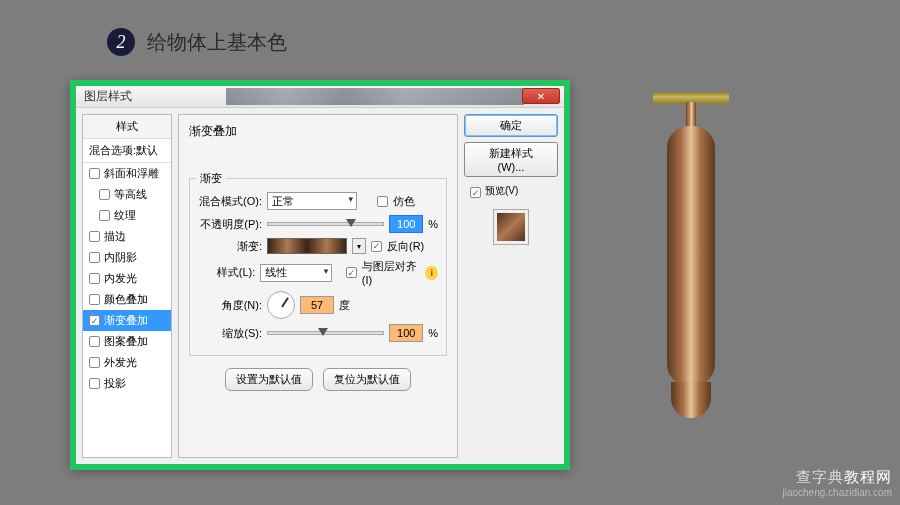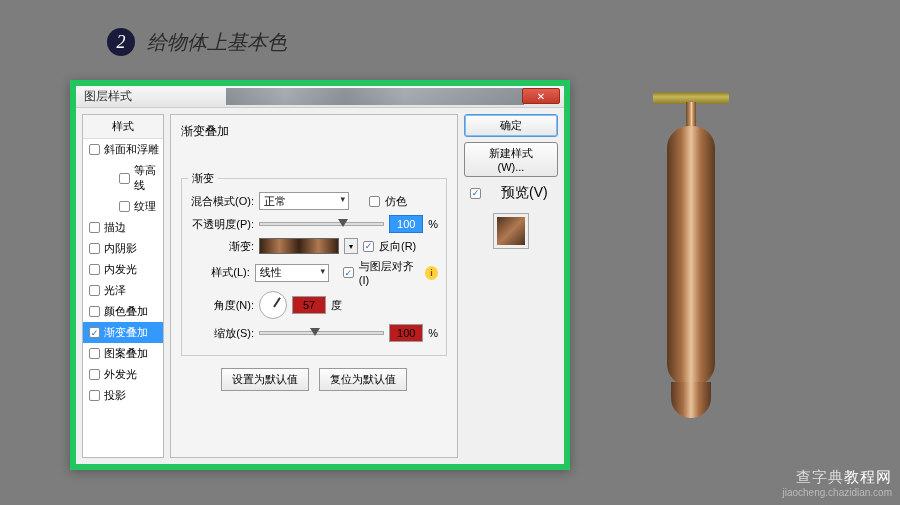--- a/index.html
+++ b/index.html
@@ -31,21 +31,20 @@
     align-items: center;
     justify-content: center;
     font-style: italic;
     font-size: 18px;
     font-family: Georgia, serif;
   }
   .step-title {
     font-size: 20px;
     color: #2a2a2a;
     font-weight: 300;
-    font-style: italic;
   }
   .dialog {
     position: absolute;
     top: 80px;
     left: 70px;
     width: 500px;
     height: 390px;
     background: #f0f0f0;
     border: 6px solid #22c55e;
     box-shadow: 0 2px 10px rgba(0,0,0,.3);
@@ -89,21 +88,21 @@
     justify-content: center;
     cursor: pointer;
   }
   .dlg-body {
     flex: 1;
     display: flex;
     padding: 6px;
     gap: 6px;
   }
   .styles-col {
-    width: 82px;
+    width: 90px;
     border: 1px solid #bbb;
     background: #fff;
     display: flex;
     flex-direction: column;
     font-size: 11px;
   }
   .styles-head {
     text-align: center;
     padding: 4px 0;
     background: #f4f4f4;
@@ -117,21 +116,21 @@
     flex: 1;
     overflow: hidden;
   }
   .style-item {
     padding: 3px 4px 3px 6px;
     display: flex;
     align-items: center;
     gap: 4px;
     cursor: pointer;
   }
-  .style-item.indent { padding-left: 36px; }
+  .style-item.indent { padding-left: 16px; }
   .style-item.selected {
     background: #3399ff;
     color: #fff;
   }
   .chk {
     width: 11px;
     height: 11px;
     border: 1px solid #888;
     background: #fff;
     border-radius: 2px;
@@ -209,21 +208,21 @@
     width: 0;
     height: 0;
     border-left: 5px solid transparent;
     border-right: 5px solid transparent;
     border-top: 8px solid #555;
   }
   .numbox {
     width: 34px;
     height: 18px;
     border: 1px solid #999;
-    background: #b91c1c;
+    background: #fdba74;
     text-align: center;
     display: flex;
     align-items: center;
     justify-content: center;
     font-size: 11px;
   }
   .numbox.selected {
     background: #3399ff;
     color: #fff;
     border-color: #2277dd;
@@ -261,21 +260,21 @@
     left: 13px;
     top: 4px;
     transform-origin: bottom center;
     transform: rotate(33deg);
   }
   .small-btn {
     border: 1px solid #999;
     background: linear-gradient(#fdfdfd,#e8e8e8);
     padding: 3px 10px;
     font-size: 11px;
-    border-radius: 0;
+    border-radius: 6px;
     cursor: pointer;
   }
   .info-icon {
     width: 14px;
     height: 14px;
     border-radius: 50%;
     background: #ffd040;
     color: #805000;
     font-size: 9px;
     font-weight: bold;
@@ -298,24 +297,24 @@
     border-radius: 3px;
     text-align: center;
     cursor: pointer;
   }
   .right-btn.primary {
     border: 1px solid #5599dd;
     box-shadow: 0 0 0 1px #88bbee inset;
   }
   .preview-chk {
     display: flex;
-    align-items: center;
-    gap: 20px;
+    align-items: flex-end;
+    gap: 4px;
     padding: 2px 0 2px 6px;
-    font-size: 14px;
+    font-size: 10px;
   }
   .preview-swatch {
     width: 36px;
     height: 36px;
     border: 1px solid #aaa;
     background: linear-gradient(135deg,#3a2414 0%,#b07850 50%,#3a2414 100%);
     margin: 4px auto 0;
     box-shadow: inset 0 0 0 3px #efefef;
   }
   
@@ -394,20 +393,21 @@
     <span class="title">图层样式</span>
     <div class="title-glossy"></div>
     <div class="close-btn">
       <span>✕</span>
     </div>
   </div>
   <div class="dlg-body">
 
     <div class="styles-col">
       <div class="styles-head">样式</div>
+      <div class="styles-sub">混合选项:默认</div>
       <div class="styles-list">
         <div class="style-item">
             <span class="chk"></span>
             <span>斜面和浮雕</span>
           </div>
         <div class="style-item indent">
             <span class="chk"></span>
             <span>等高线</span>
           </div>
         <div class="style-item indent">
@@ -418,24 +418,20 @@
             <span class="chk"></span>
             <span>描边</span>
           </div>
         <div class="style-item">
             <span class="chk"></span>
             <span>内阴影</span>
           </div>
         <div class="style-item">
             <span class="chk"></span>
             <span>内发光</span>
-          </div>
-        <div class="style-item">
-            <span class="chk"></span>
-            <span>光泽</span>
           </div>
         <div class="style-item">
             <span class="chk"></span>
             <span>颜色叠加</span>
           </div>
         <div class="style-item selected">
             <span class="chk checked"></span>
             <span>渐变叠加</span>
           </div>
         <div class="style-item">

